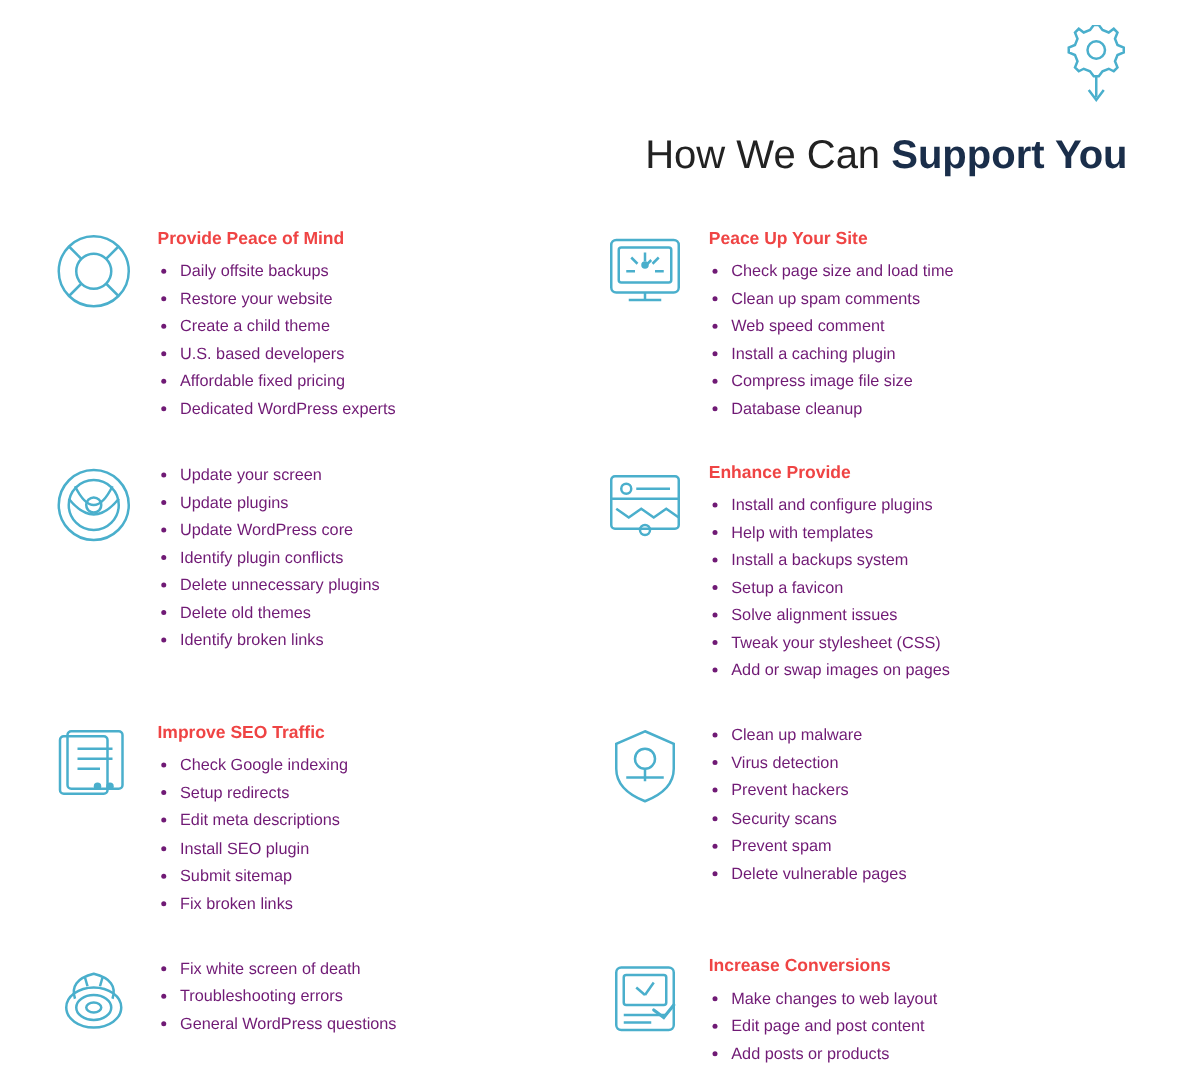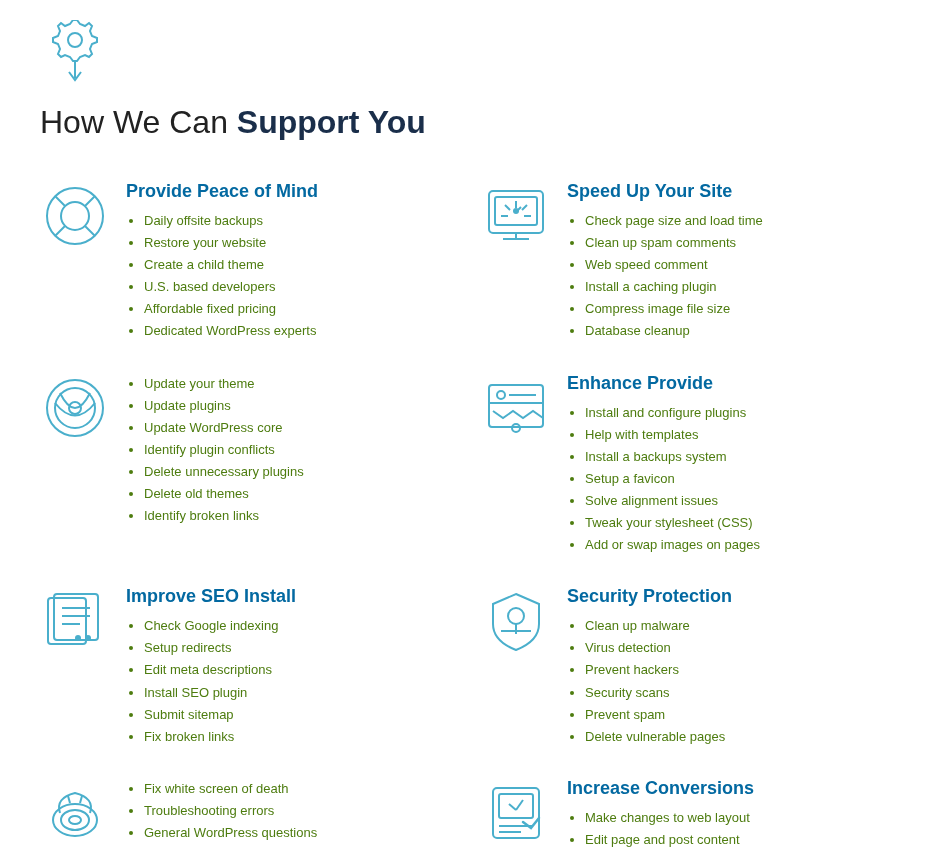--- a/index.html
+++ b/index.html
@@ -8,21 +8,21 @@
       background: #fff;
       color: #333;
       width: 942px;
       min-height: 856px;
     }
     .page-wrapper {
       padding: 20px 40px 40px;
       max-width: 942px;
     }
     .header {
-      text-align: left;
+      text-align: right;
       margin-bottom: 40px;
     }
     .header-icon {
       margin-bottom: 10px;
     }
     .header-icon svg {
       width: 60px;
       height: 70px;
     }
     .header h1 {
@@ -47,32 +47,32 @@
     .card-icon {
       flex-shrink: 0;
       width: 70px;
       height: 70px;
     }
     .card-icon svg {
       width: 70px;
       height: 70px;
     }
     .card-content h2 {
-      font-size: 18px;
+      font-size: 14px;
       font-weight: 800;
-      color: #0369a1;
+      color: #ef4444;
       margin-bottom: 8px;
     }
     .card-content ul {
       list-style: disc;
       padding-left: 18px;
     }
     .card-content ul li {
       font-size: 13px;
-      color: #4d7c0f;
+      color: #701a75;
       line-height: 1.7;
     }
   </style>
 </head>
 <body>
 
 <div class="page-wrapper">
   <div class="header">
     <div class="header-icon">
       
@@ -122,42 +122,42 @@
         <line x1="35" y1="52" x2="35" y2="58" stroke="#4aafcc" stroke-width="2" fill="none"></line>
         <circle cx="35" cy="30" r="3" fill="#4aafcc"></circle>
         <line x1="35" y1="20" x2="35" y2="27" stroke="#4aafcc" stroke-width="2" fill="none"></line>
         <line x1="20" y1="35" x2="27" y2="35" stroke="#4aafcc" stroke-width="2" fill="none"></line>
         <line x1="43" y1="35" x2="50" y2="35" stroke="#4aafcc" stroke-width="2" fill="none"></line>
         <line x1="24" y1="24" x2="29" y2="29" stroke="#4aafcc" stroke-width="2" fill="none"></line>
         <line x1="46" y1="24" x2="41" y2="29" stroke="#4aafcc" stroke-width="2" fill="none"></line>
         <line x1="40" y1="26" x2="36" y2="30" stroke="#4aafcc" stroke-width="2"></line>
       </svg></div>
         <div class="card-content">
-          <h2>Speed Up Your Site</h2>
+          <h2>Peace Up Your Site</h2>
           <ul>
             <li>Check page size and load time</li>
             <li>Clean up spam comments</li>
             <li>Web speed comment</li>
             <li>Install a caching plugin</li>
             <li>Compress image file size</li>
             <li>Database cleanup</li>
           </ul>
         </div>
       </div>
       <div class="card">
         <div class="card-icon"><svg viewBox="0 0 70 70" xmlns="http://www.w3.org/2000/svg">
         <circle cx="35" cy="35" r="28" stroke="#4aafcc" stroke-width="2" fill="none"></circle>
         <circle cx="35" cy="35" r="20" stroke="#4aafcc" stroke-width="2" fill="none"></circle>
         <path d="M20 20 Q35 50 50 20" stroke="#4aafcc" stroke-width="2" fill="none"></path>
         <path d="M15 30 Q35 55 55 30" stroke="#4aafcc" stroke-width="2" fill="none"></path>
         <circle cx="35" cy="35" r="6" stroke="#4aafcc" stroke-width="2" fill="none"></circle>
       </svg></div>
         <div class="card-content">
           <ul>
-            <li>Update your theme</li>
+            <li>Update your screen</li>
             <li>Update plugins</li>
             <li>Update WordPress core</li>
             <li>Identify plugin conflicts</li>
             <li>Delete unnecessary plugins</li>
             <li>Delete old themes</li>
             <li>Identify broken links</li>
           </ul>
         </div>
       </div>
       <div class="card">
@@ -186,40 +186,39 @@
         <div class="card-icon"><svg viewBox="0 0 70 70" xmlns="http://www.w3.org/2000/svg">
         <rect x="8" y="12" width="38" height="46" rx="3" stroke="#4aafcc" stroke-width="2" fill="none"></rect>
         <rect x="14" y="8" width="44" height="46" rx="3" stroke="#4aafcc" stroke-width="2" fill="none"></rect>
         <line x1="22" y1="22" x2="50" y2="22" stroke="#4aafcc" stroke-width="2" fill="none"></line>
         <line x1="22" y1="30" x2="50" y2="30" stroke="#4aafcc" stroke-width="2" fill="none"></line>
         <line x1="22" y1="38" x2="40" y2="38" stroke="#4aafcc" stroke-width="2" fill="none"></line>
         <circle cx="38" cy="52" r="3" fill="#4aafcc"></circle>
         <circle cx="48" cy="52" r="3" fill="#4aafcc"></circle>
       </svg></div>
         <div class="card-content">
-          <h2>Improve SEO Install</h2>
+          <h2>Improve SEO Traffic</h2>
           <ul>
             <li>Check Google indexing</li>
             <li>Setup redirects</li>
             <li>Edit meta descriptions</li>
             <li>Install SEO plugin</li>
             <li>Submit sitemap</li>
             <li>Fix broken links</li>
           </ul>
         </div>
       </div>
       <div class="card">
         <div class="card-icon"><svg viewBox="0 0 70 70" xmlns="http://www.w3.org/2000/svg">
         <path d="M35 8 L58 18 L58 38 Q58 55 35 64 Q12 55 12 38 L12 18 Z" stroke="#4aafcc" stroke-width="2" fill="none"></path>
         <circle cx="35" cy="30" r="8" stroke="#4aafcc" stroke-width="2" fill="none"></circle>
         <line x1="35" y1="38" x2="35" y2="48" stroke="#4aafcc" stroke-width="2" fill="none"></line>
         <line x1="20" y1="45" x2="50" y2="45" stroke="#4aafcc" stroke-width="2" fill="none"></line>
       </svg></div>
         <div class="card-content">
-          <h2>Security Protection</h2>
           <ul>
             <li>Clean up malware</li>
             <li>Virus detection</li>
             <li>Prevent hackers</li>
             <li>Security scans</li>
             <li>Prevent spam</li>
             <li>Delete vulnerable pages</li>
           </ul>
         </div>
       </div>

